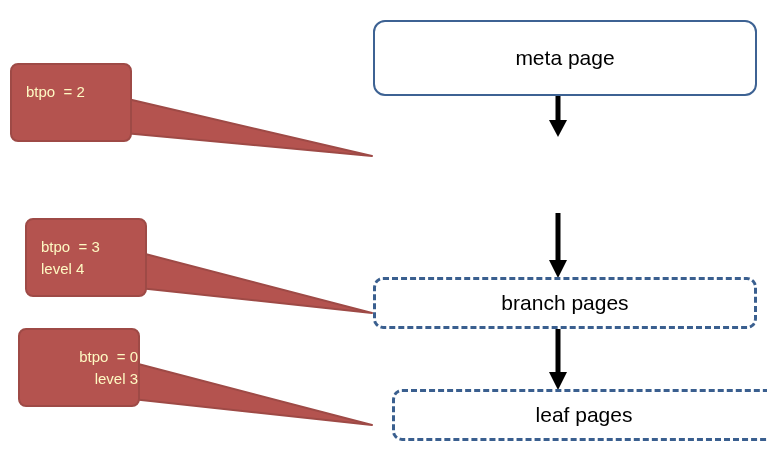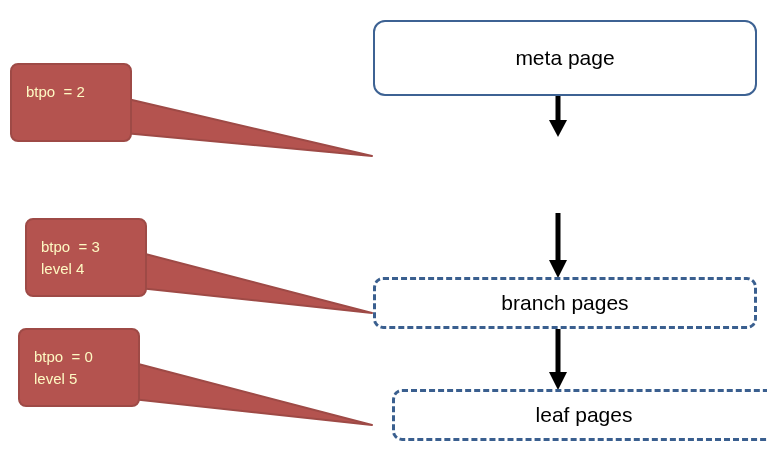--- a/index.html
+++ b/index.html
@@ -73,18 +73,18 @@
 
   <div class="callout" id="callout-0" style="left: 10px; top: 55px; width: 122px; height: 79px;">
     <span class="ln">btpo  = 2</span>
   </div>
 
   <div class="callout" id="callout-1" style="left: 25px; top: 210px; width: 122px; height: 79px;">
     <span class="ln">btpo  = 3</span>
     <span class="ln">level 4</span>
   </div>
 
-  <div class="callout" id="callout-2" style="left: 18px; top: 320px; width: 122px; height: 79px;">
+  <div class="callout" id="callout-2" style="left: 18px; top: 320px; width: 122px; height: 79px; text-align: right;">
     <span class="ln">btpo  = 0</span>
-    <span class="ln">level 5</span>
+    <span class="ln">level 3</span>
   </div>
 
 </div>
 
 </body></html>

